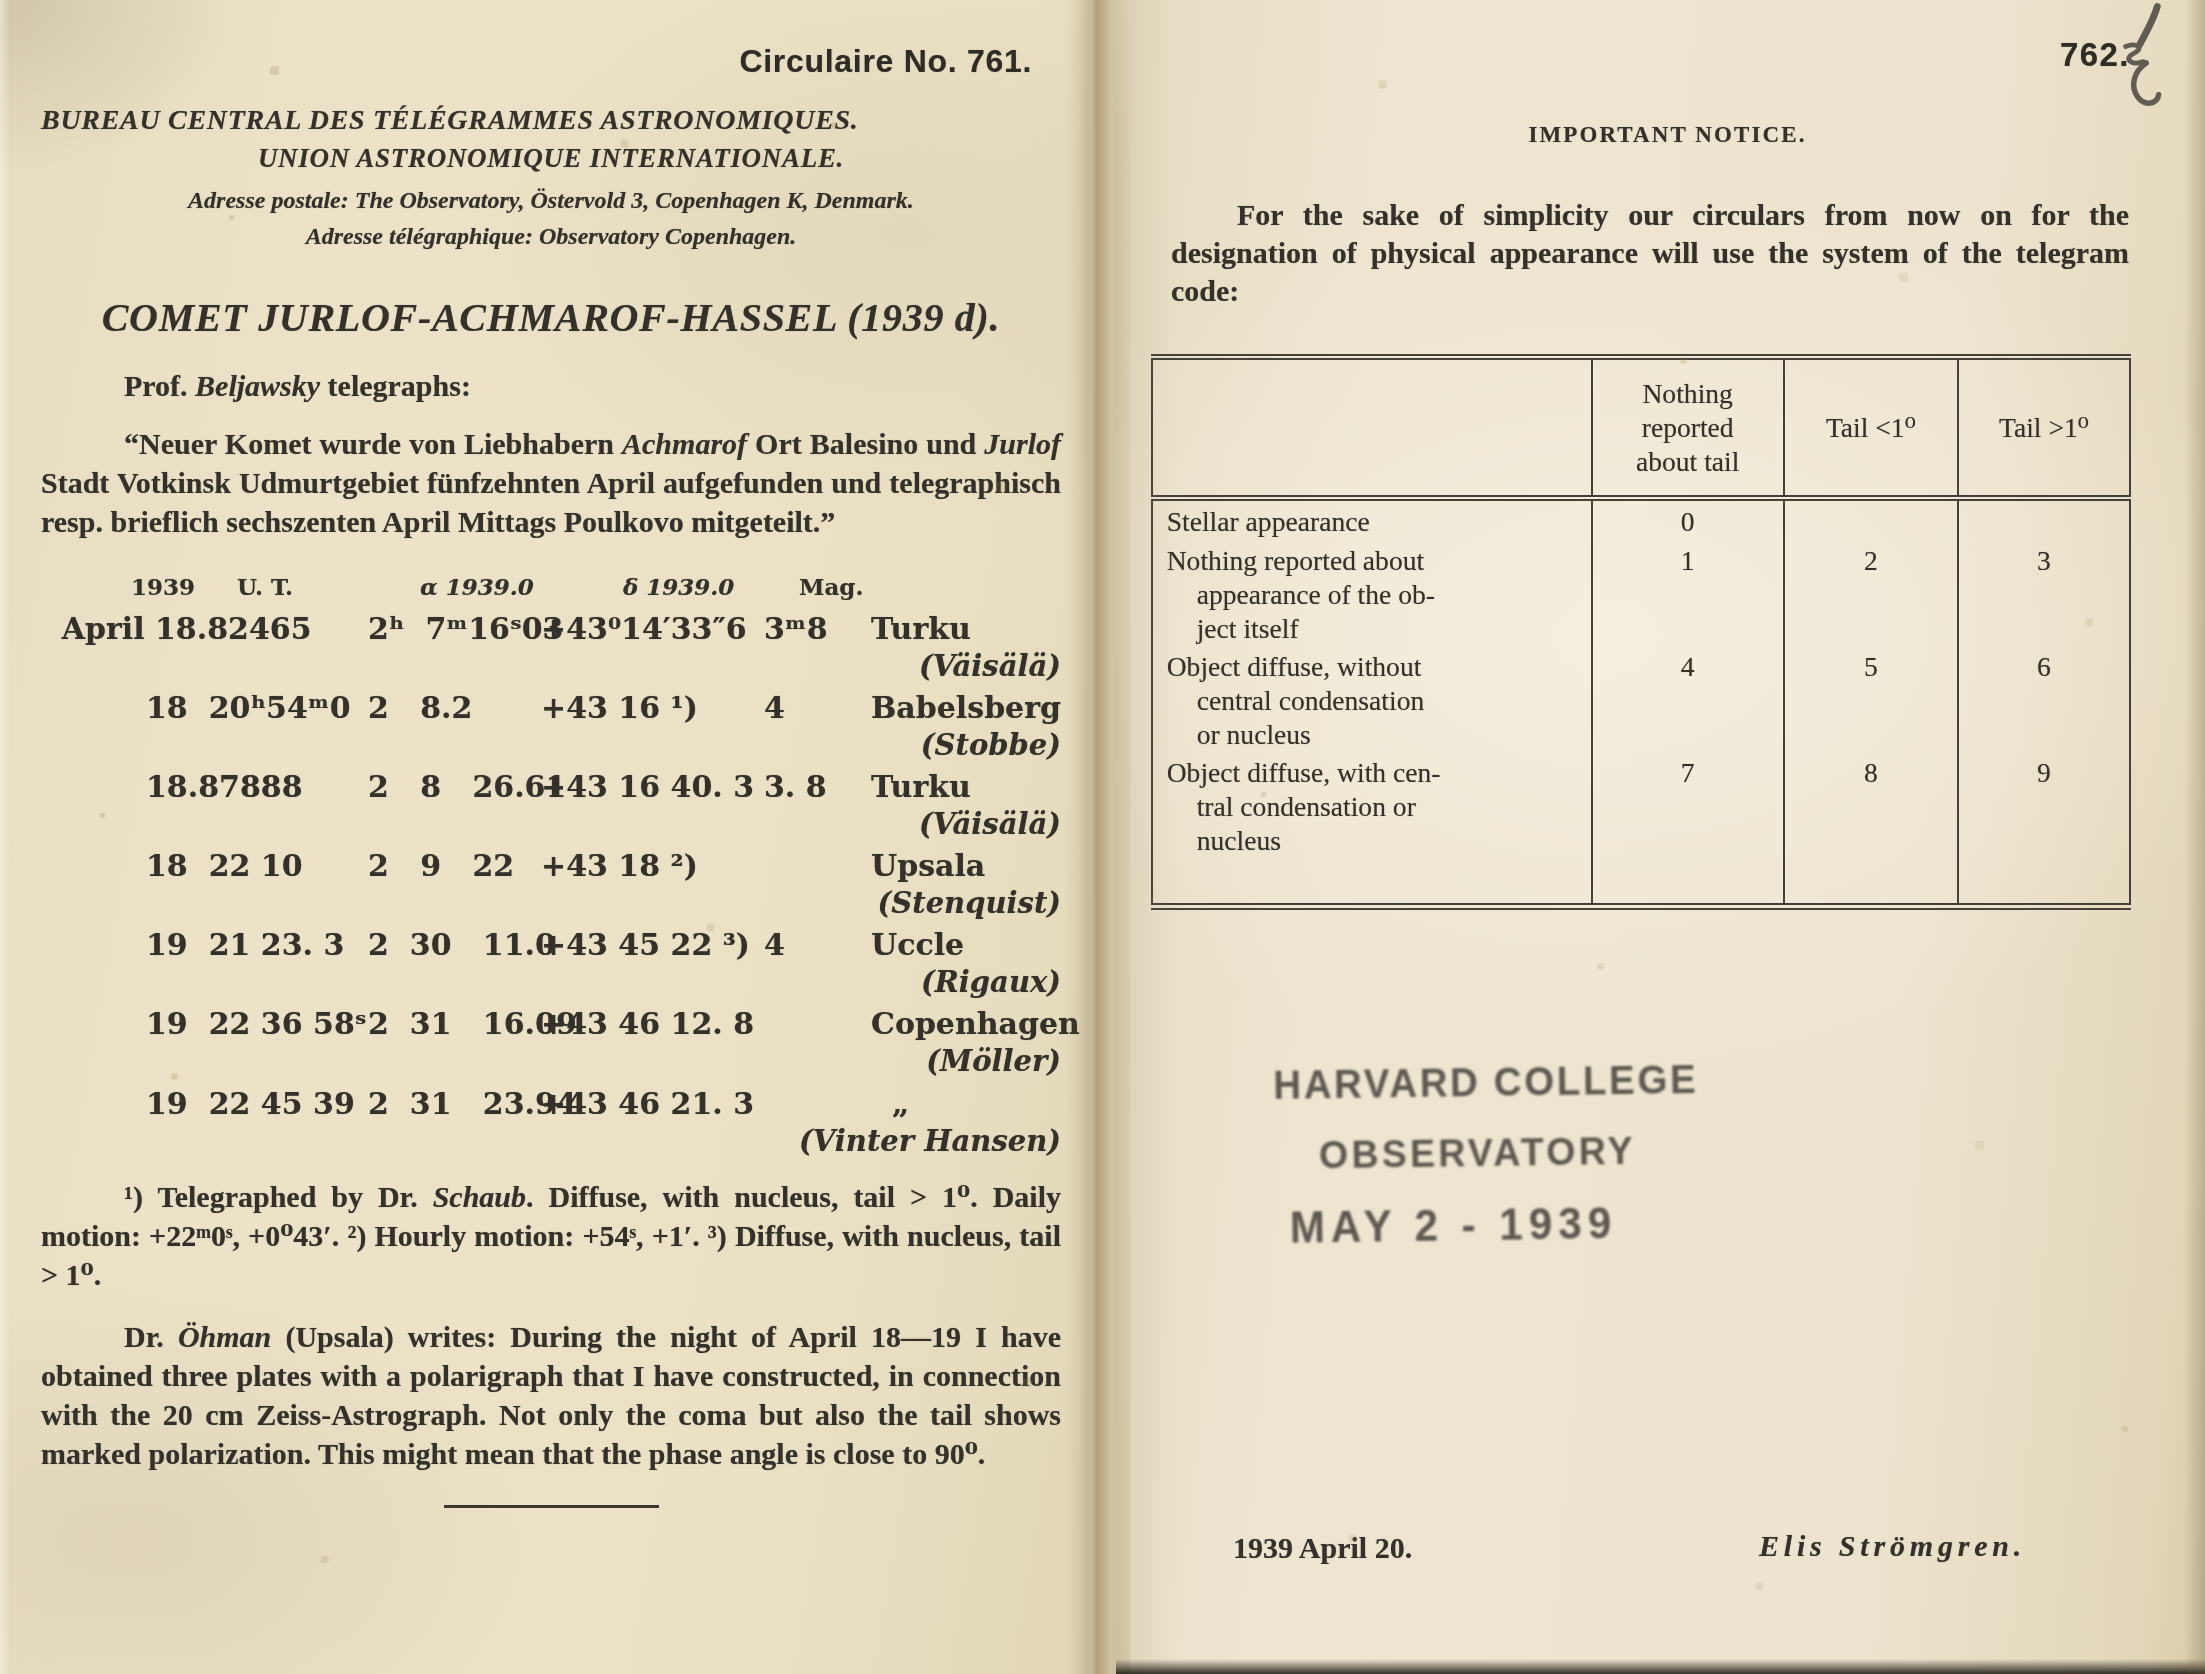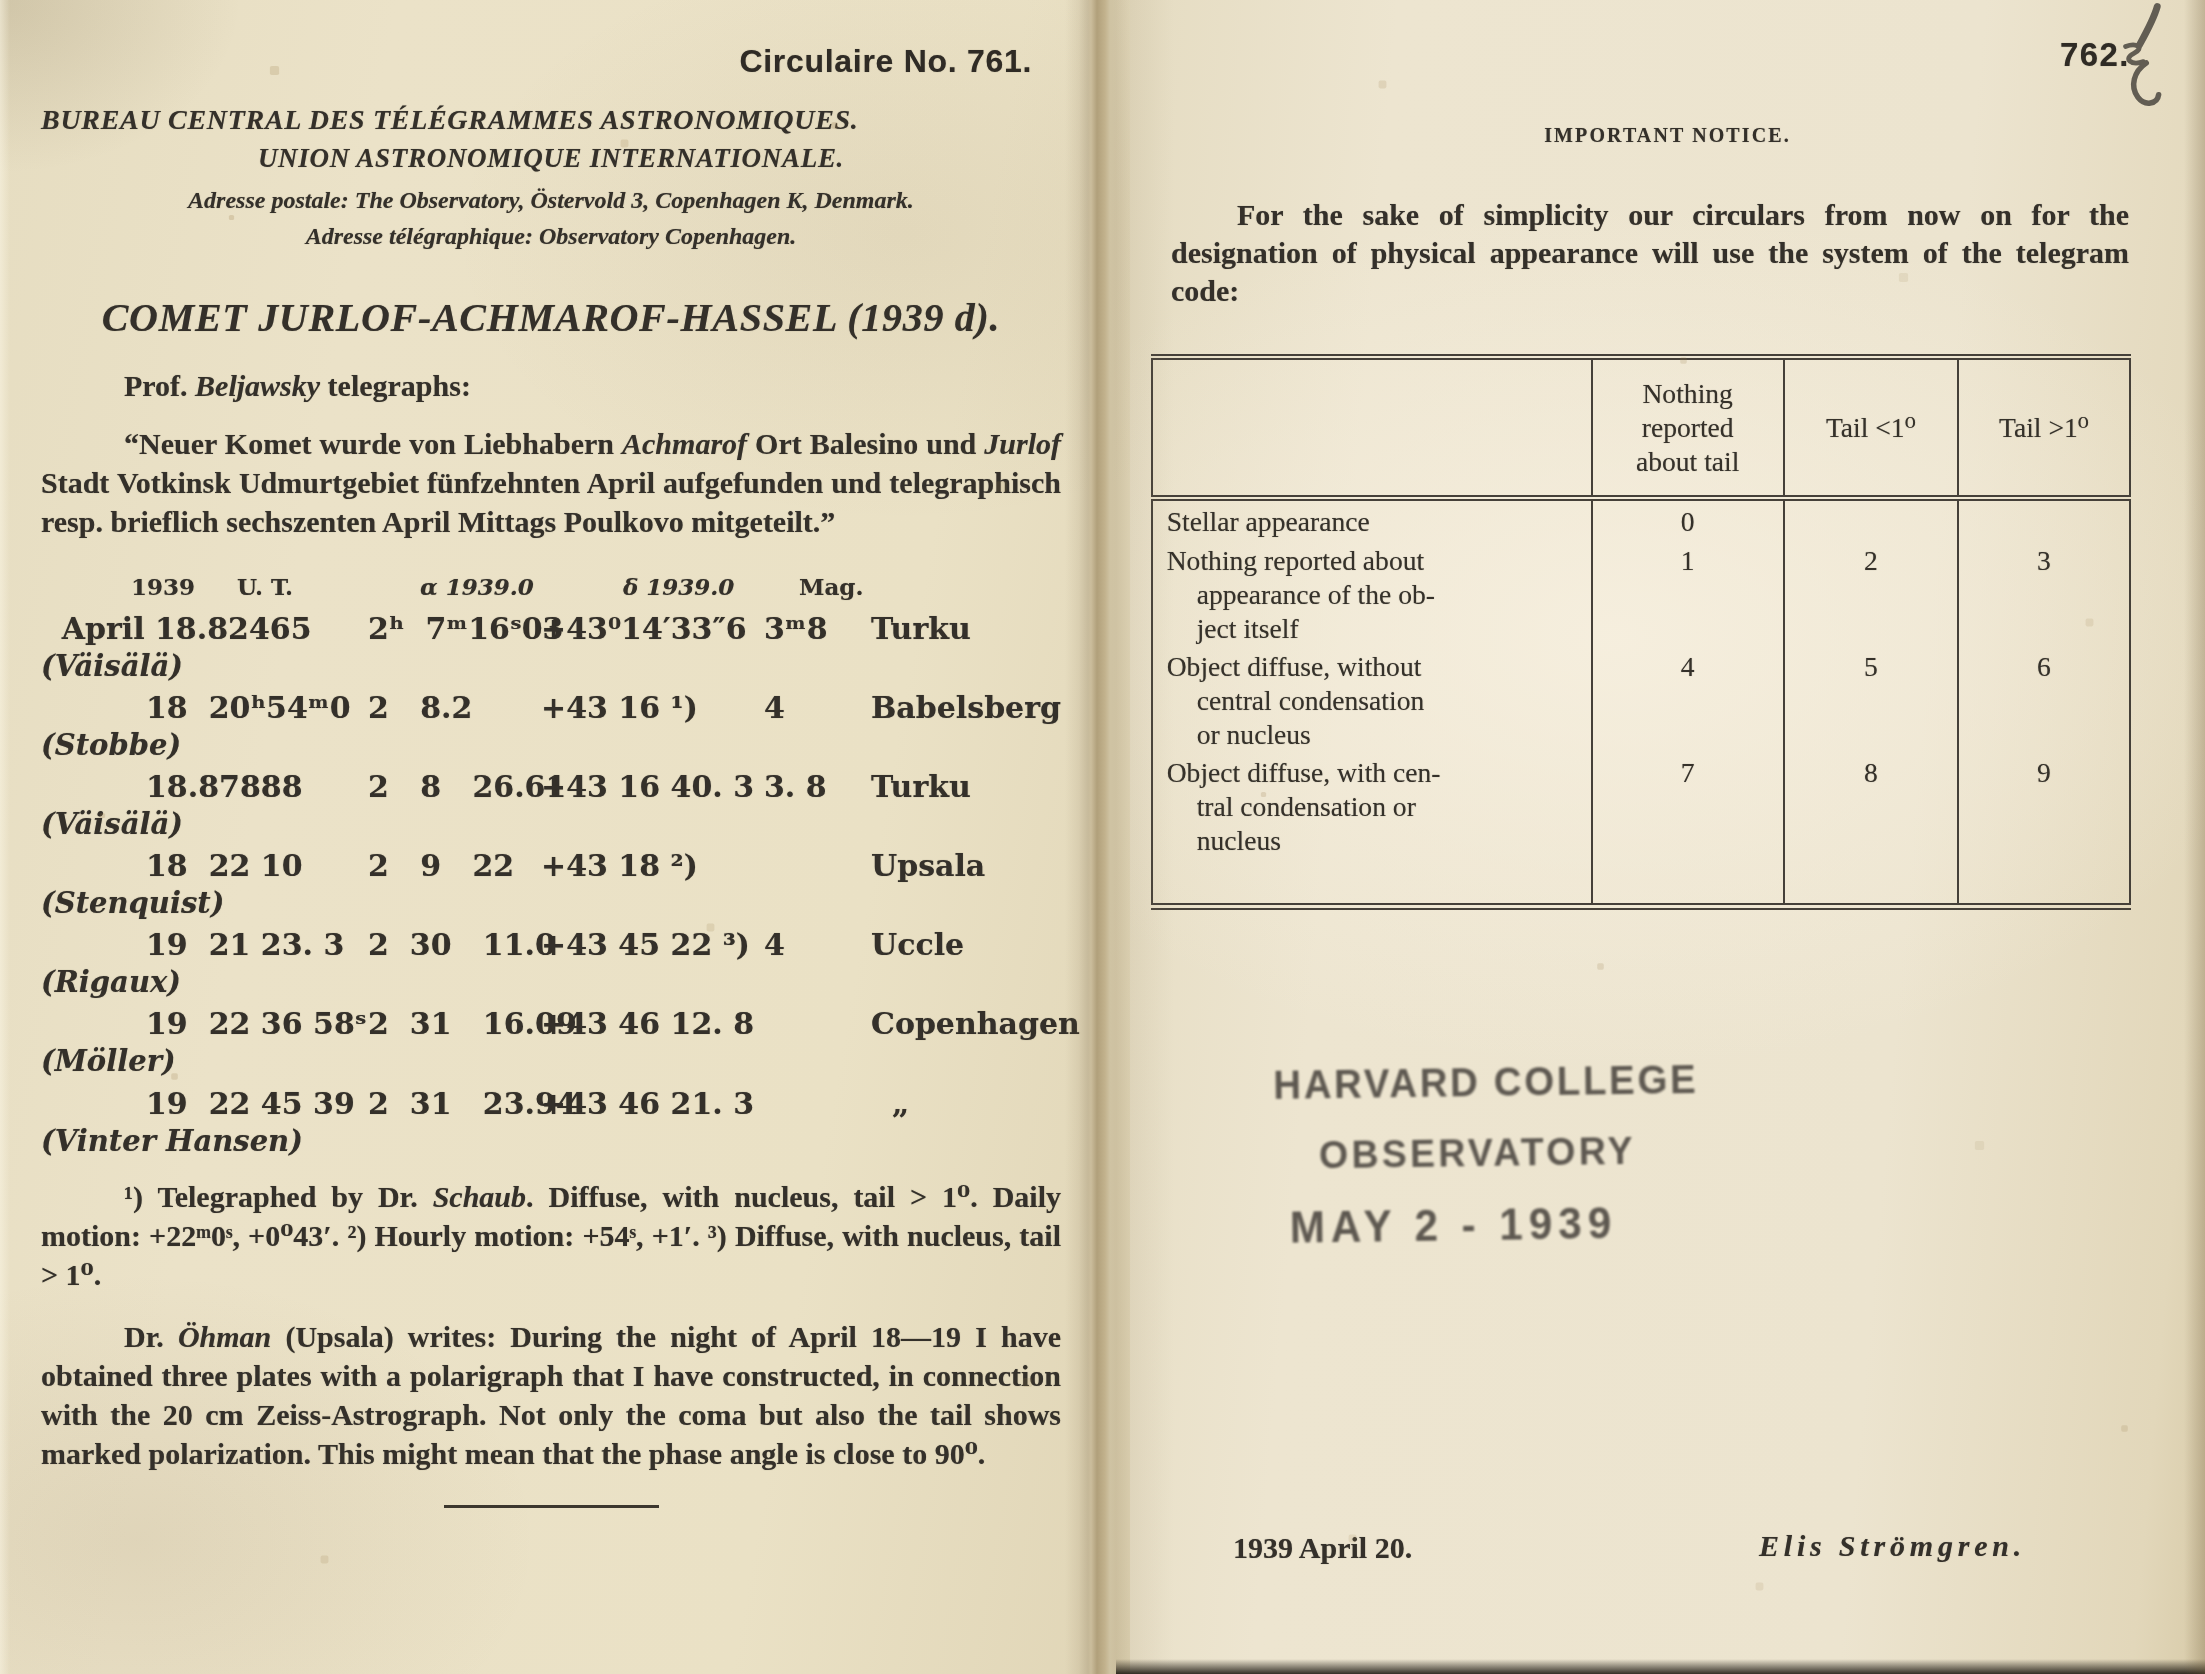--- a/index.html
+++ b/index.html
@@ -51,32 +51,32 @@
   .ph1 { left:90px; } .ph2 { left:196px; }
   .ph3 { left:379px; font-style:italic; }
   .ph4 { left:582px; font-style:italic; }
   .ph5 { left:758px; }
 
   .postable { margin-top:5.5px; font:700 30px/39px "DejaVu Serif",serif; }
   .prow { display:grid; grid-template-columns:327px 173px 223px 107px 1fr; }
   .pc { white-space:pre; }
   .prow .c1 { padding-left:20.7px; }
   .prow.ind .c1 { padding-left:105px; }
-  .obsline { font-style:italic; font-size:29px; line-height:36px;
+  .obsline { text-align:right; font-style:italic; font-size:29px; line-height:36px;
              margin:0 0 4.1px 0; font-weight:700; }
   .footn { margin-top:18px; text-indent:83px; }
   .ohman { margin-top:23px; text-indent:83px; }
   .rule { width:215px; margin:32px auto 0 auto; border-top:3.4px solid #3c372e; height:0; }
 
   
   .pageno { position:absolute; left:930px; top:36px;
             font:700 33px/37px "Liberation Sans","DejaVu Sans",sans-serif; letter-spacing:1.4px; color:#2f2b25; }
   .penmark { position:absolute; left:950px; top:1.4px; }
   .notice { margin:117px 41px 0 41px; text-align:center; font-weight:700;
-            font-size:20px; line-height:36px; letter-spacing:2.1px; }
+            font-size:23px; line-height:36px; letter-spacing:2.1px; }
   .nbody { margin:43px 76px 0 41px; text-indent:66px; text-align:justify;
            font-weight:700; font-size:30px; line-height:38px; }
 
   table.code { border-collapse:collapse; margin:44px 0 0 20.7px; width:980px;
                font-weight:400; font-size:27.6px; line-height:34px; color:#35312a;
                border-left:2.8px solid #454039; border-right:2.8px solid #454039;
                border-top:6.9px double #454039; border-bottom:7.6px double #454039; }
   table.code th, table.code td { border-left:2.1px solid #454039; }
   table.code th:first-child, table.code td:first-child { border-left:none; }
   table.code thead th { border-bottom:6.9px double #454039; font-weight:400;

